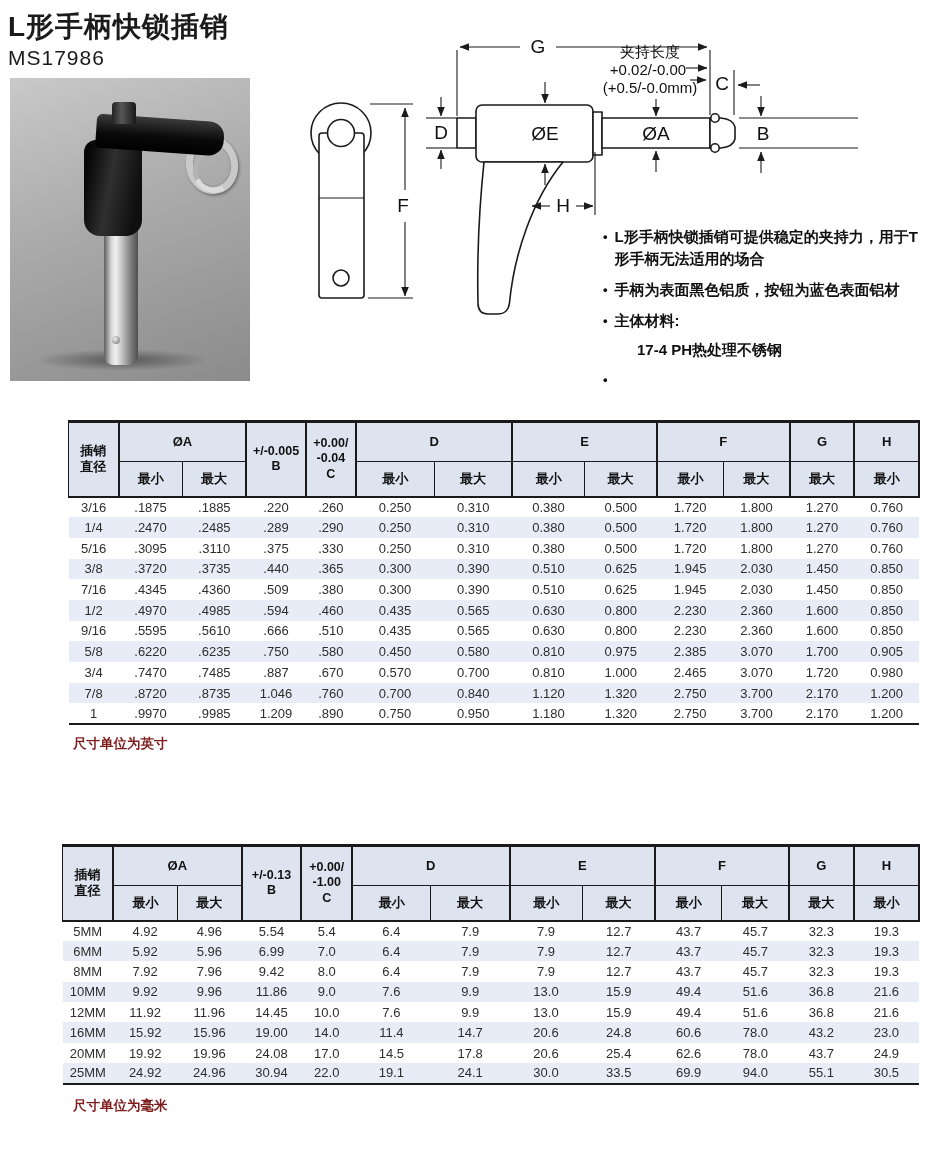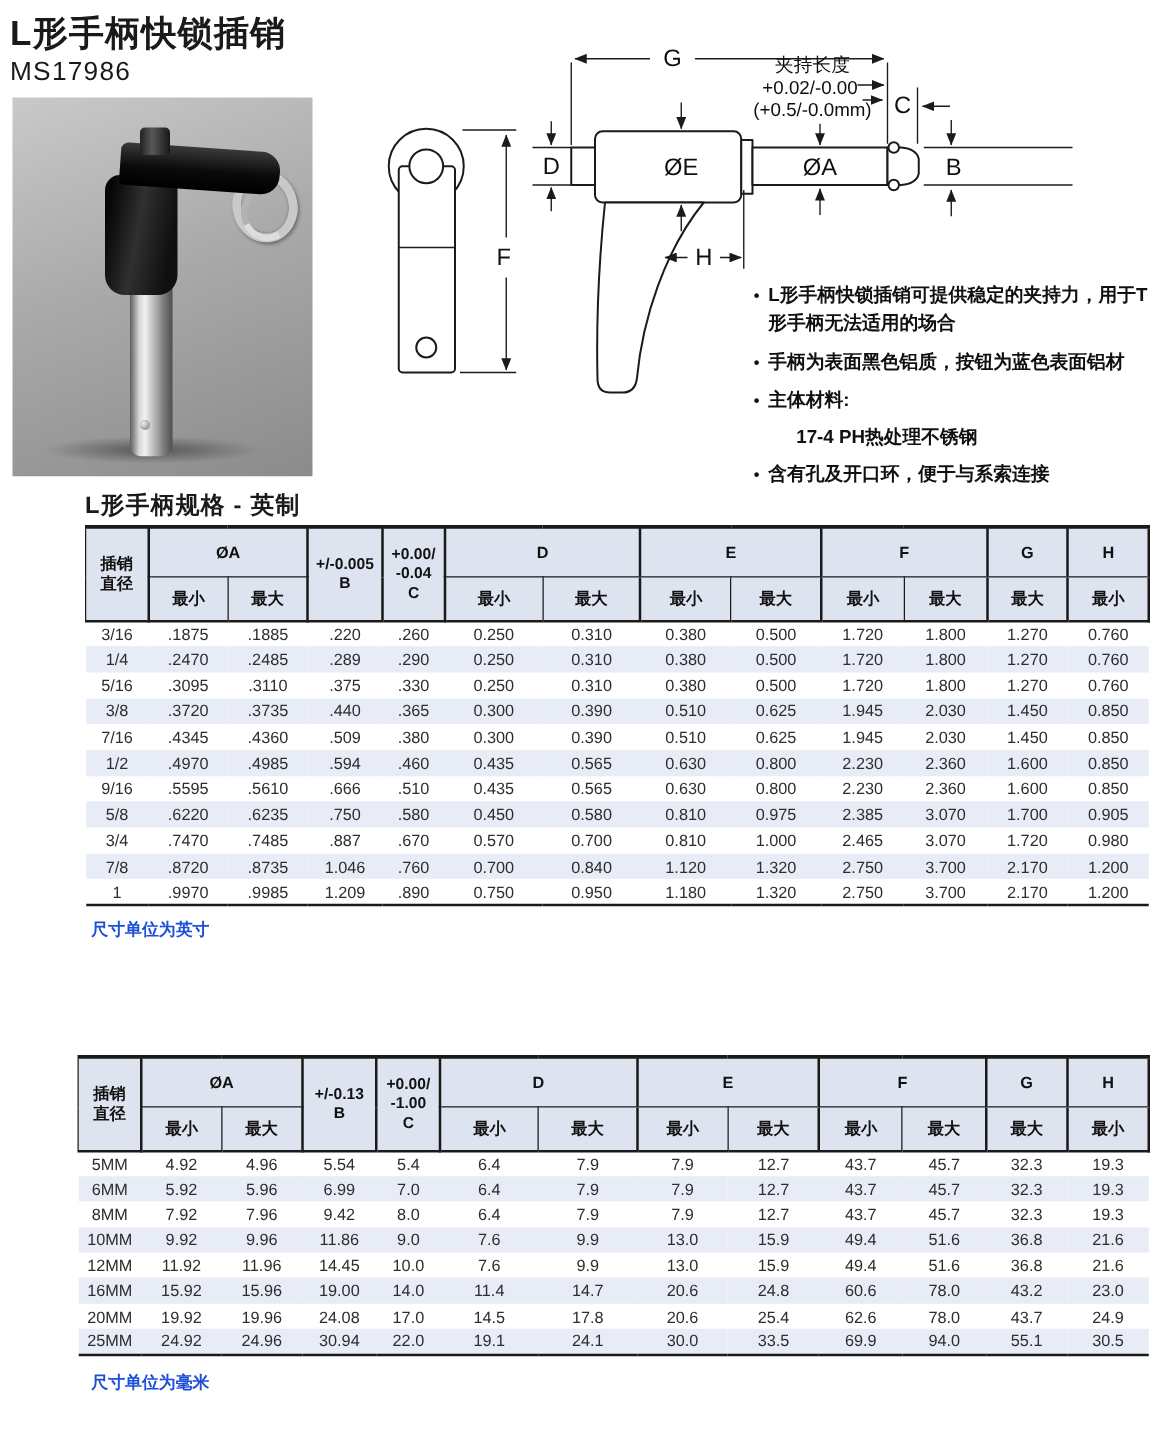--- a/index.html
+++ b/index.html
@@ -57,21 +57,21 @@
                    padding:2px 0; color:#111; }
   .spec thead tr:first-child th { height:40px; }
   .spec thead tr:last-child th { height:35px; }
   .spec thead tr:last-child th, .spec thead th[rowspan] { border-bottom:2.5px solid #1a1a1a; }
   .spec th.bl2 { border-left-width:2px; }
   .spec th.br2 { border-right-width:2px; }
   .spec th.tol { font-size:12.5px; }
   .spec tbody td { border:none; text-align:center; font-size:13px; color:#2e2e2e;
                    height:20.7px; padding:0; line-height:1; }
   .spec tbody tr:nth-child(even) td { background:#e7ecf6; }
-  .unit-note { position:absolute; font-size:13.5px; font-weight:600; color:#1d4ed8; }
+  .unit-note { position:absolute; font-size:13.5px; font-weight:600; color:#7f1d1d; }
   #metric-table tbody td { height:20.4px; }
 </style>
 </head>
 <body>
 
 <div id="page">
 
   <div class="title">L形手柄快锁插销</div>
   <div class="model">MS17986</div>
 
@@ -175,25 +175,23 @@
       <span class="bullet">•</span>
       <span>手柄为表面黑色铝质，按钮为蓝色表面铝材</span>
     </div>
     <div class="feat">
       <span class="bullet">•</span>
       <span>主体材料:</span>
     </div>
     <div class="feat-sub">17-4 PH热处理不锈钢</div>
     <div class="feat">
       <span class="bullet">•</span>
-      <span>含有孔及开口环，便于与系索连接</span>
     </div>
   </div>
 
-  <div class="sec-title" style="left:68px; top:391px;">L形手柄规格 - 英制</div>
   <table class="spec" id="imperial-table" style="left:68px; top:420px; width:852px;">
     <colgroup>
       <col style="width:5.9%">
         <col style="width:7.5%">
         <col style="width:7.5%">
         <col style="width:7%">
       <col style="width:5.9%">
         <col style="width:9.2%">
         <col style="width:9.2%">
         <col style="width:8.5%">

